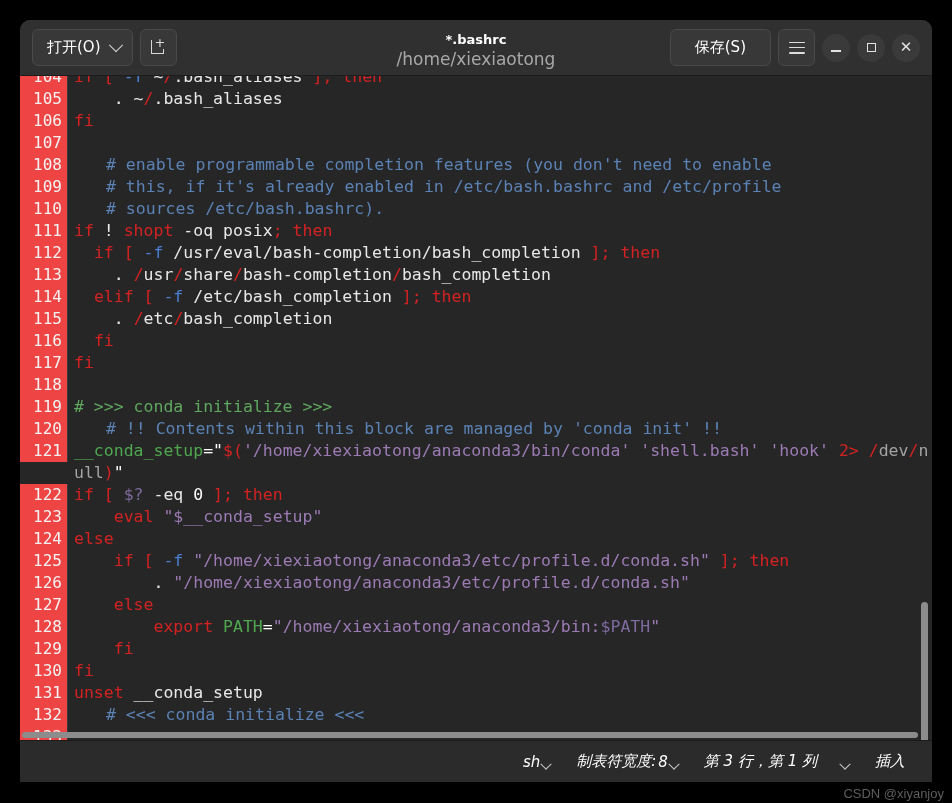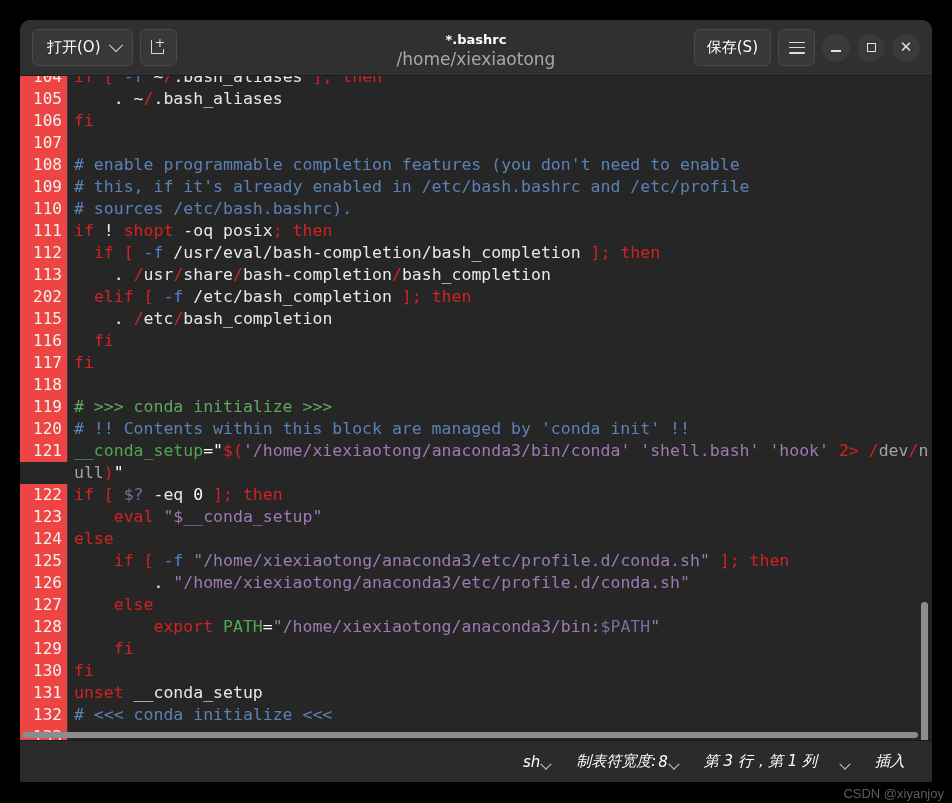--- a/index.html
+++ b/index.html
@@ -65,21 +65,21 @@
   .btn {
     background: #383838;
     border: 1px solid #4a4a4a;
     border-radius: 6px;
     color: #ffffff;
     font-size: 15px;
     height: 37px;
     display: flex;
     align-items: center;
     justify-content: center;
-    padding: 0 12px;
+    padding: 0 24px;
     box-sizing: border-box;
     cursor: pointer;
     white-space: nowrap;
   }
   .btn.split {
     gap: 10px;
     padding: 0 11px 0 14px;
   }
   .btn.icon-only {
     width: 37px;
@@ -232,21 +232,21 @@
   .code {
     padding-left: 6px;
     color: #e8e8e8;
     white-space: pre-wrap;
     word-break: break-all;
     flex: 1;
   }
 
   
   .kw   { color: #d42222; }
-  .cmt  { color: #5b82b5; }
+  .cmt  { color: #5b82b5; margin-left: 32px; }
   .cmt2 { color: #5fa85f; }
   .flag { color: #4a7fd4; }
   .sl   { color: #d42222; }
   .str  { color: #9c7bb5; }
   .var  { color: #4fa84f; }
   .num  { color: #ffffff; }
   .dollar { color: #7d6a9e; }
   .redir  { color: #d42222; }
   .orange { color: #a3a3a3; }
   .plain  { color: #e8e8e8; }
@@ -400,21 +400,21 @@
           </div>
           <div class="line">
             <div class="gutter">112</div>
             <div class="code"><span class="plain">  </span><span class="kw">if</span><span class="plain"> </span><span class="kw">[</span><span class="plain"> </span><span class="flag">-f</span><span class="plain"> /usr/eval/bash-completion/bash_completion </span><span class="kw">]</span><span class="semi">;</span><span class="plain"> </span><span class="kw">then</span></div>
           </div>
           <div class="line">
             <div class="gutter">113</div>
             <div class="code"><span class="plain">    . </span><span class="sl">/</span><span class="plain">usr</span><span class="sl">/</span><span class="plain">share</span><span class="sl">/</span><span class="plain">bash-completion</span><span class="sl">/</span><span class="plain">bash_completion</span></div>
           </div>
           <div class="line">
-            <div class="gutter">202</div>
+            <div class="gutter">114</div>
             <div class="code"><span class="plain">  </span><span class="kw">elif</span><span class="plain"> </span><span class="kw">[</span><span class="plain"> </span><span class="flag">-f</span><span class="plain"> /etc/bash_completion </span><span class="kw">]</span><span class="semi">;</span><span class="plain"> </span><span class="kw">then</span></div>
           </div>
           <div class="line">
             <div class="gutter">115</div>
             <div class="code"><span class="plain">    . </span><span class="sl">/</span><span class="plain">etc</span><span class="sl">/</span><span class="plain">bash_completion</span></div>
           </div>
           <div class="line">
             <div class="gutter">116</div>
             <div class="code"><span class="plain">  </span><span class="kw">fi</span></div>
           </div>

